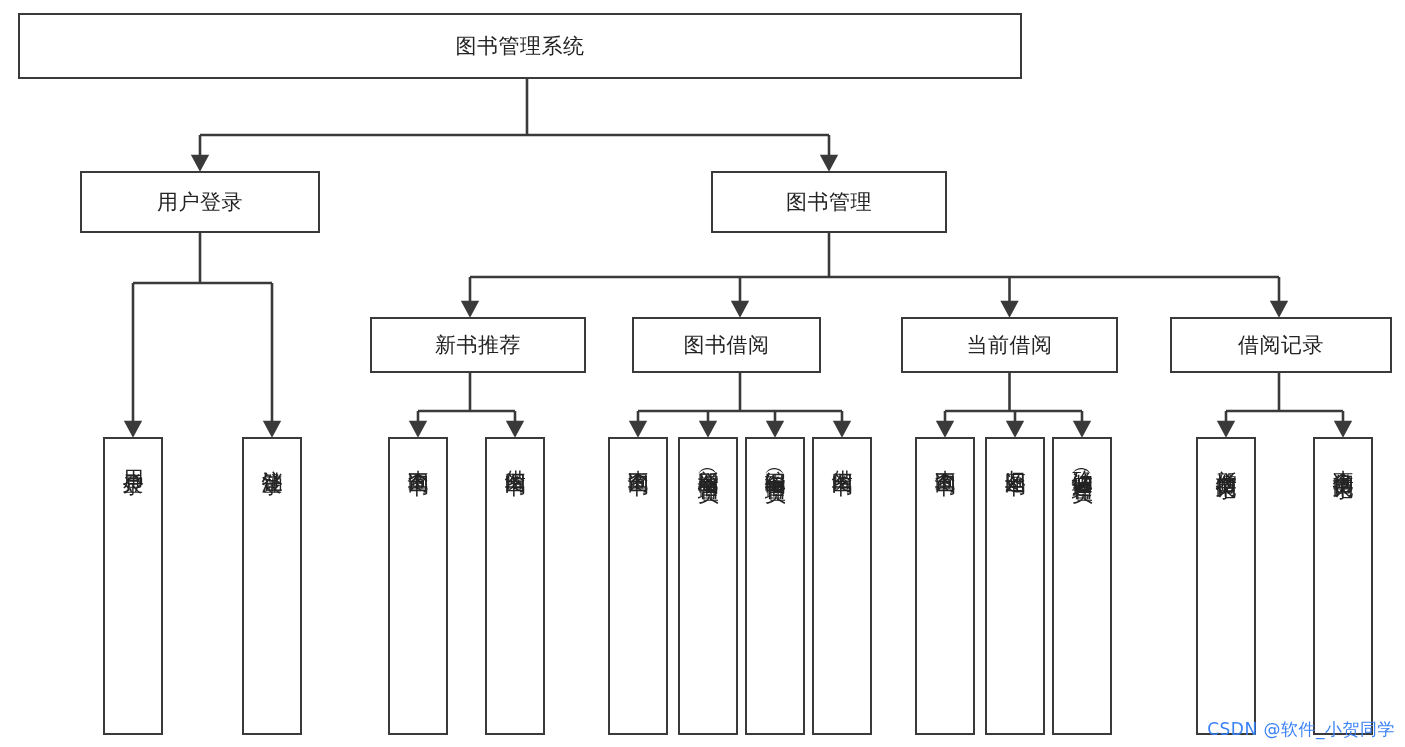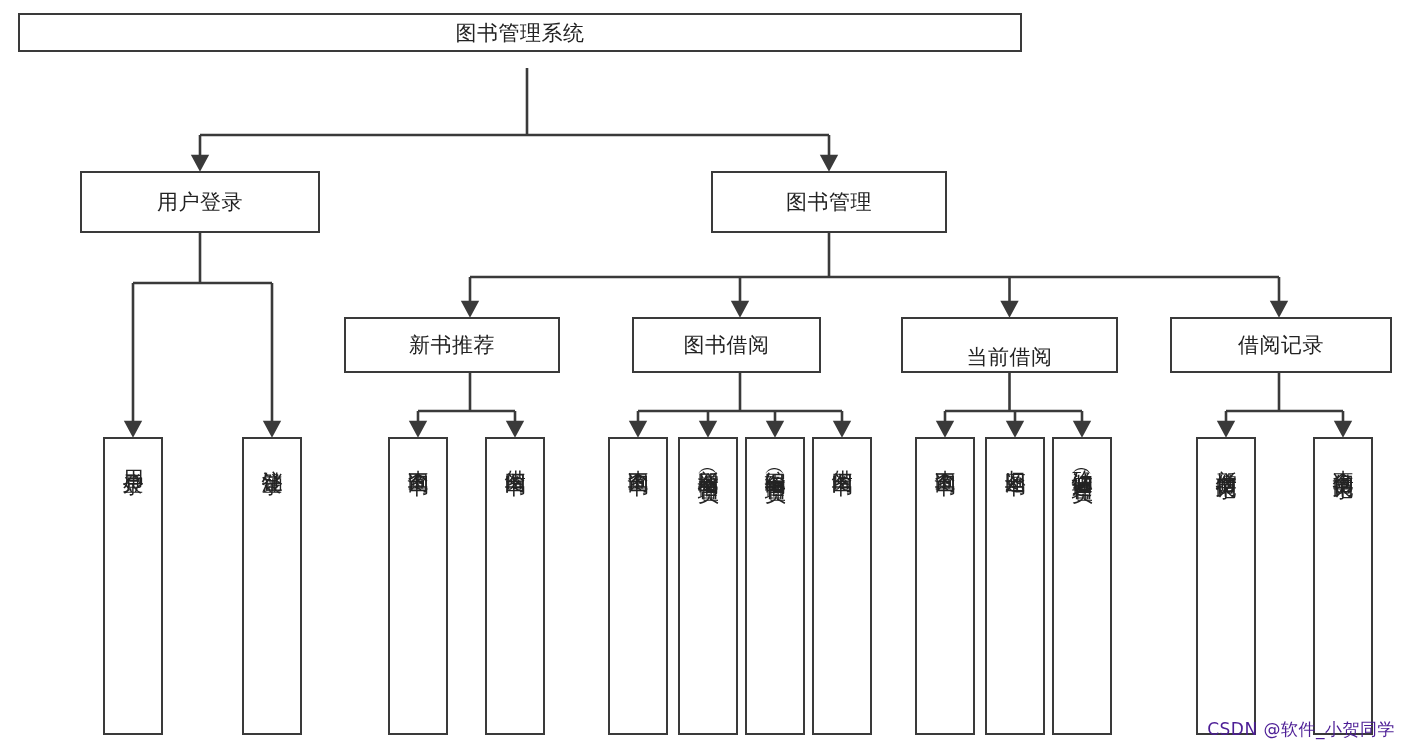--- a/index.html
+++ b/index.html
@@ -51,21 +51,21 @@
     line-height: 1.08;
     letter-spacing: 2px;
     white-space: nowrap;
     color: #232323;
   }
   .watermark {
     position: absolute;
     right: 10px;
     bottom: 6px;
     font-size: 17px;
-    color: #4c1d95;
+    color: #3b82f6;
     letter-spacing: 0.5px;
     white-space: nowrap;
   }
 </style>
 </head>
 <body>
 
 <div id="canvas">
 
   <svg class="connectors" viewBox="0 0 1405 747">
@@ -125,38 +125,38 @@
         <path d="M768,422 L782,422 L775,435 Z" fill="#3a3a3a"></path>
         <path d="M835,422 L849,422 L842,435 Z" fill="#3a3a3a"></path>
         <path d="M938,422 L952,422 L945,435 Z" fill="#3a3a3a"></path>
         <path d="M1008,422 L1022,422 L1015,435 Z" fill="#3a3a3a"></path>
         <path d="M1075,422 L1089,422 L1082,435 Z" fill="#3a3a3a"></path>
         <path d="M1219,422 L1233,422 L1226,435 Z" fill="#3a3a3a"></path>
         <path d="M1336,422 L1350,422 L1343,435 Z" fill="#3a3a3a"></path>
       </g>
   </svg>
 
-  <div class="node horiz" id="n-root" style="left: 18px; top: 13px; width: 1004px; height: 39px;">
+  <div class="node horiz" id="n-root" style="left: 18px; top: 13px; width: 1004px; height: 66px;">
     <span>图书管理系统</span>
   </div>
 
   <div class="node horiz" id="n-l2-0" style="left: 80px; top: 171px; width: 240px; height: 62px;">
     <span>用户登录</span>
   </div>
   <div class="node horiz" id="n-l2-1" style="left: 711px; top: 171px; width: 236px; height: 62px;">
     <span>图书管理</span>
   </div>
 
-  <div class="node horiz" id="n-l3-0" style="left: 344px; top: 317px; width: 216px; height: 56px;">
+  <div class="node horiz" id="n-l3-0" style="left: 370px; top: 317px; width: 216px; height: 56px;">
     <span>新书推荐</span>
   </div>
   <div class="node horiz" id="n-l3-1" style="left: 632px; top: 317px; width: 189px; height: 56px;">
     <span>图书借阅</span>
   </div>
-  <div class="node horiz" id="n-l3-2" style="left: 901px; top: 317px; width: 217px; height: 56px; align-items: flex-end;">
+  <div class="node horiz" id="n-l3-2" style="left: 901px; top: 317px; width: 217px; height: 56px;">
     <span>当前借阅</span>
   </div>
   <div class="node horiz" id="n-l3-3" style="left: 1170px; top: 317px; width: 222px; height: 56px;">
     <span>借阅记录</span>
   </div>
 
   <div class="node vert" id="n-leaf-0" style="left: 103px; top: 437px; width: 60px; height: 298px;">
     <span class="vert-label">用户登录</span>
   </div>
   <div class="node vert" id="n-leaf-1" style="left: 242px; top: 437px; width: 60px; height: 298px;">

